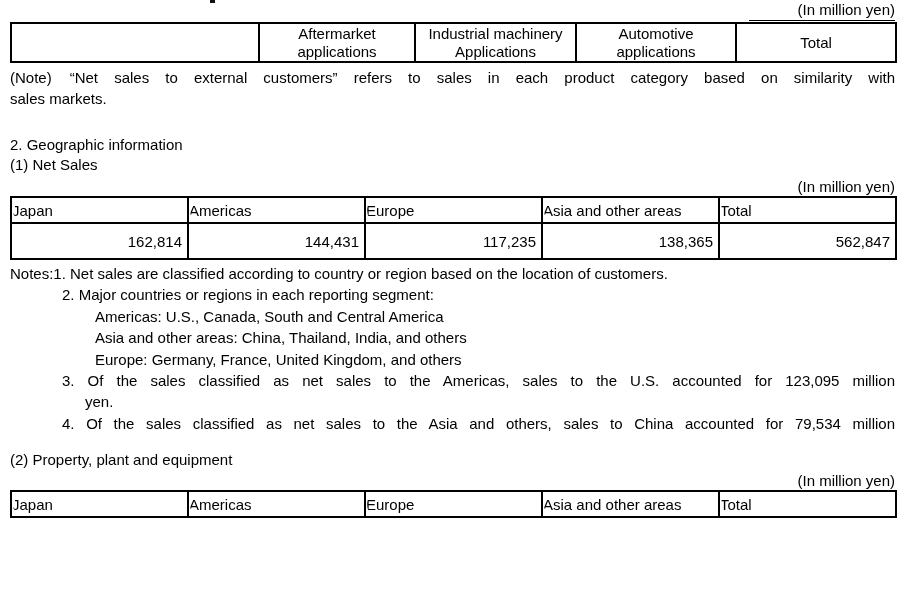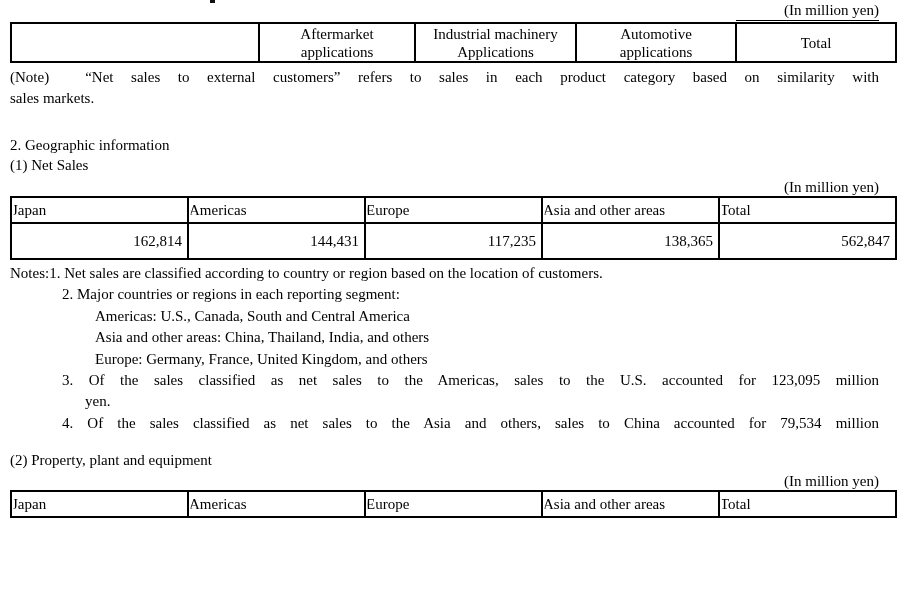--- a/index.html
+++ b/index.html
@@ -5,21 +5,21 @@
   html, body { margin:0; padding:0; }
   body {
     width: 907px; height: 604px;
     background: #ffffff;
     color: #000000;
     font-family: "Liberation Sans", sans-serif;
     font-size: 15px;
     position: relative;
     overflow: hidden;
   }
-  .page { padding: 0 28px 0 10px; font-family: Liberation Serif, serif; }
+  .page { padding: 0 12px 0 10px; }
 
   
   .fragment {
     position: absolute; left: 210px; top: 0;
     width: 5px; height: 3px; background: #111;
   }
 
   .unit-row {
     text-align: right;
     line-height: 20px; height: 20px;
@@ -52,21 +52,21 @@
   }
   .t1 td { height: 31px; vertical-align: middle; }
   td.rowlabel { text-align: center; }
   td.num { text-align: right; padding-right: 5px; }
 
   .t2 th { height: 24px; text-align: left; vertical-align: middle; border-radius: 12px; }
   .t2 td { height: 34px; vertical-align: middle; }
 
   .note-block { margin-top: 4px; line-height: 21px; }
   .note-l1 { display: flex; }
-  .note-label { flex: 0 0 auto; margin-right: 36px; }
+  .note-label { flex: 0 0 auto; margin-right: 18px; }
   .note-just { flex: 1 1 auto; text-align: justify; text-align-last: justify; }
 
   .heading { line-height: 20px; height: 20px; }
   .h-geo  { margin-top: 26px; }
   .h-net  { margin-top: 0; }
   .h-ppe  { margin-top: 16px; }
 
   .notes { margin-top: 3px; line-height: 21.4px; }
   .notes div { min-height: 21.4px; }
   .ind-num  { margin-left: 52px; }

